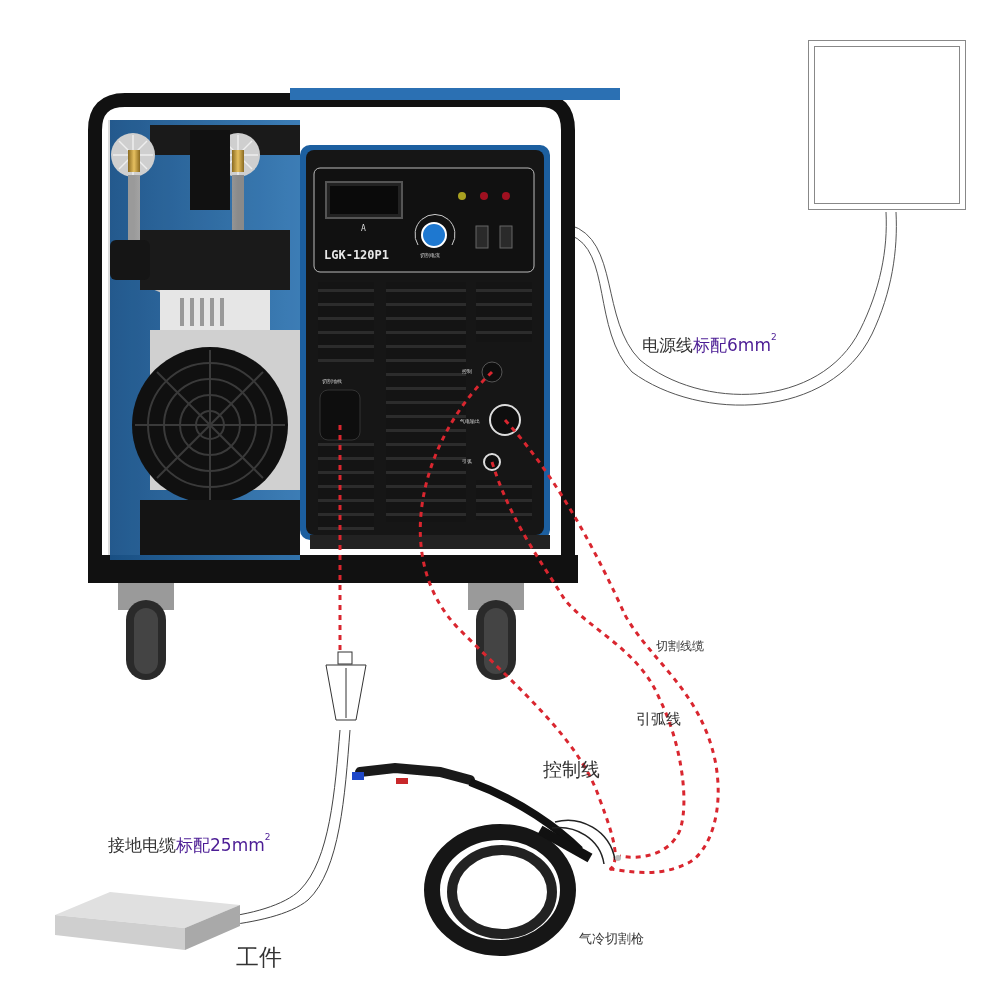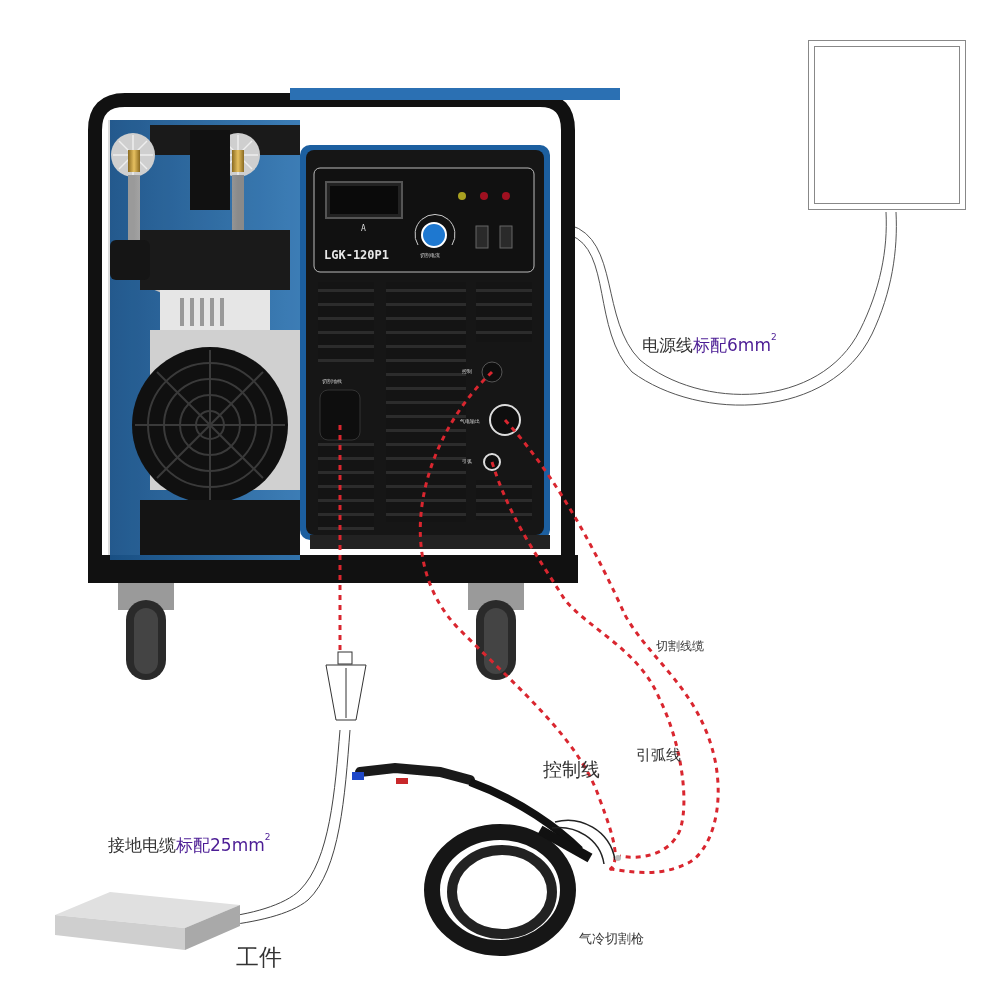--- a/index.html
+++ b/index.html
@@ -188,21 +188,21 @@
 
 <div class="lbl" style="left:642px;top:334px;font-size:17px;">
   <span>电源线</span><span class="red">标配</span><span class="red">6mm</span><sup class="red">2</sup>
 </div>
 
 <div class="lbl" style="left:108px;top:834px;font-size:17px;">
   <span>接地电缆</span><span class="red">标配</span><span class="red">25mm</span><sup class="red">2</sup>
 </div>
 
 <div class="lbl" style="left:656px;top:638px;font-size:12px;">切割线缆</div>
-<div class="lbl" style="left:636px;top:710px;font-size:15px;margin-top:36px;">引弧线</div>
+<div class="lbl" style="left:636px;top:710px;font-size:15px;">引弧线</div>
 <div class="lbl" style="left:543px;top:757px;font-size:19px;">控制线</div>
 
 <div class="lbl" style="left:236px;top:942px;font-size:23px;">工件</div>
 <div class="lbl" style="left:579px;top:930px;font-size:13px;">气冷切割枪</div>
 
 <div class="abs tiny" style="left:324px;top:248px;font-size:12px;font-weight:bold;color:#e8e8e8;">LGK-120P1</div>
 <div class="abs tiny" style="left:361px;top:224px;font-size:8px;">A</div>
 <div class="abs tiny" style="left:420px;top:252px;font-size:5px;">切割电流</div>
 <div class="abs tiny" style="left:322px;top:378px;font-size:5px;">切割地线</div>
 <div class="abs tiny" style="left:462px;top:368px;font-size:5px;">控制</div>

